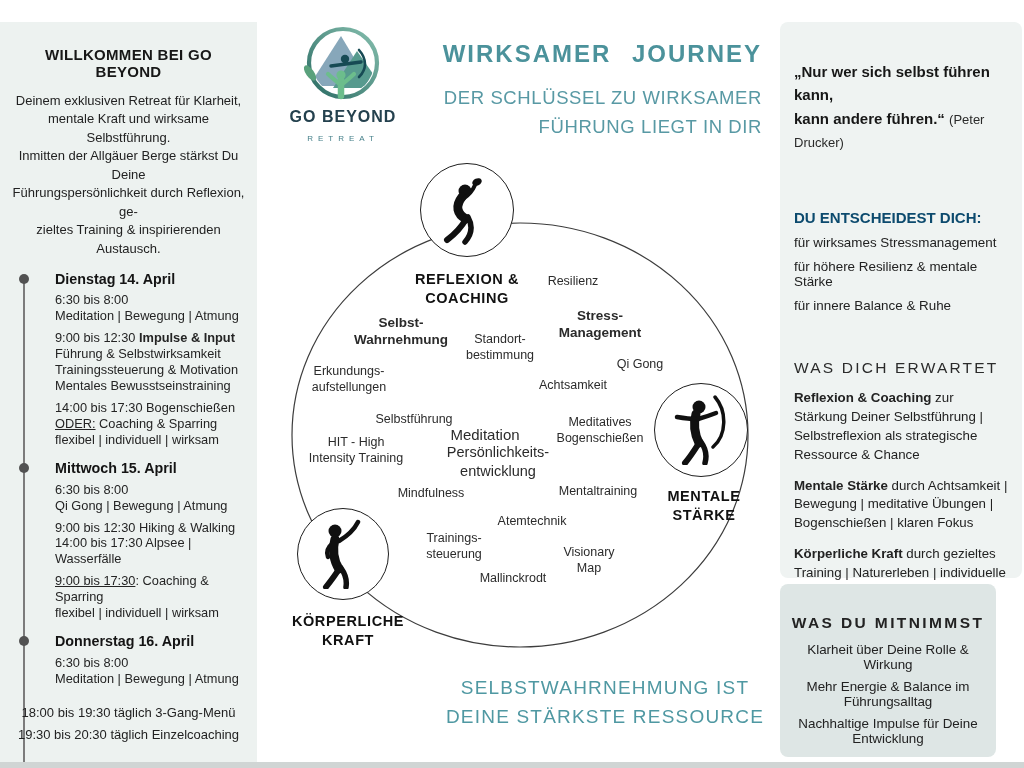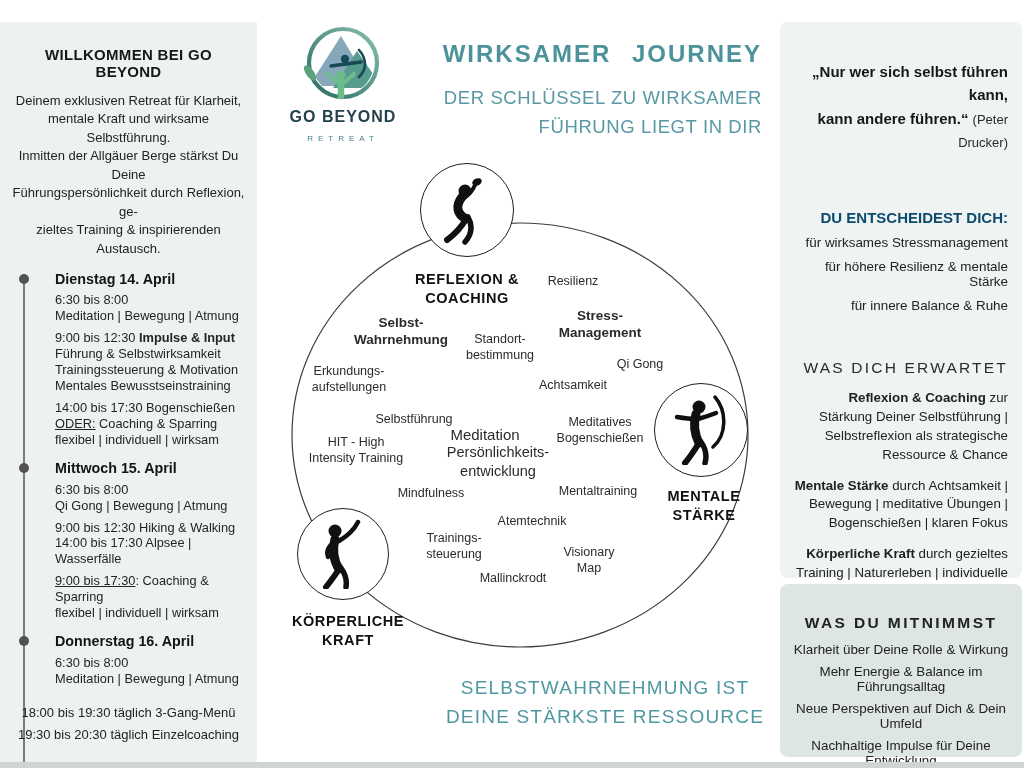--- a/index.html
+++ b/index.html
@@ -45,30 +45,30 @@
   .node-label { position:absolute; text-align:center; white-space:pre-line; z-index:2;
                 font-size:14.5px; font-weight:700; letter-spacing:.6px; line-height:1.3; color:#111; }
   .kw { position:absolute; transform:translate(-50%,-50%); text-align:center;
         white-space:pre-line; line-height:1.28; color:#2b2b2b; z-index:3; }
   .slogan { position:absolute; left:440px; top:674px; width:330px; text-align:center;
             font-size:19px; font-weight:500; letter-spacing:1.2px; line-height:1.5;
             color:#4f98a2; white-space:pre-line; }
   
   .panel-right-top {
     position:absolute; left:780px; top:22px; width:242px; height:556px;
-    background:#eff3f2; border-radius:8px; padding:38px 14px 0 14px; text-align:right;
+    background:#eff3f2; border-radius:8px; padding:38px 14px 0 14px; text-align:left;
   }
   .quote { font-size:15px; font-weight:700; line-height:1.55; color:#171717; }
   .quote .attr { font-weight:400; font-size:13px; color:#2a2a2a; }
   .decide-h { margin-top:56px; font-size:15px; font-weight:700; color:#0c4a6e; }
   .r-line { margin-top:9px; font-size:13.4px; color:#222; }
   .expect-h { margin-top:46px; font-size:15.5px; font-weight:500; letter-spacing:2.2px; color:#2b2b2b; }
   .exp-item { margin-top:12px; font-size:13.3px; line-height:1.42; color:#222; }
   .panel-right-bottom {
-    position:absolute; left:780px; top:584px; width:242px; height:173px;
+    position:absolute; left:780px; top:584px; width:216px; height:173px;
     background:#dee6e5; border-radius:8px; padding:30px 10px 0 10px; text-align:center;
   }
   .take-h { font-size:15.5px; font-weight:600; letter-spacing:2.4px; color:#222; }
   .r-line2 { margin-top:7px; font-size:13.4px; color:#222; }
   .r-line2:first-of-type { margin-top:10px; }
   .bottom-bar { position:absolute; left:0; right:0; bottom:0; height:6px; background:#d0d5d4; }
 </style>
 </head>
 <body>
 
@@ -270,18 +270,17 @@
       <div class="exp-item"><span class="b">Körperliche Kraft</span><span> durch gezieltes Training | Naturerleben | individuelle Trainingssteuerung | Motivation</span></div>
       <div class="exp-item"><span class="b">Impulse &amp; Austausch</span><span> mit erfahrenen Coaches und Gleichgesinnten</span></div>
     </div>
 </div>
 
 <div class="panel-right-bottom">
   <div class="take-h">WAS DU MITNIMMST</div>
   <div>
       <div class="r-line2">Klarheit über Deine Rolle &amp; Wirkung</div>
       <div class="r-line2">Mehr Energie &amp; Balance im Führungsalltag</div>
-      <div class="r-line2">Neue Perspektiven auf Dich &amp; Dein Umfeld</div>
       <div class="r-line2">Nachhaltige Impulse für Deine Entwicklung</div>
     </div>
 </div>
 
 <div class="bottom-bar"></div>
 
 </body></html>

